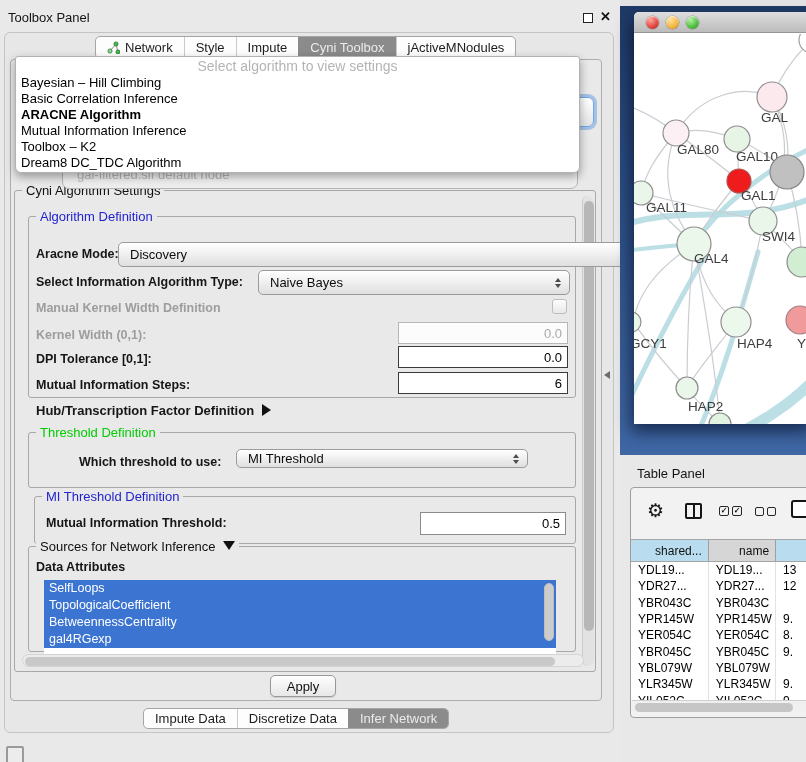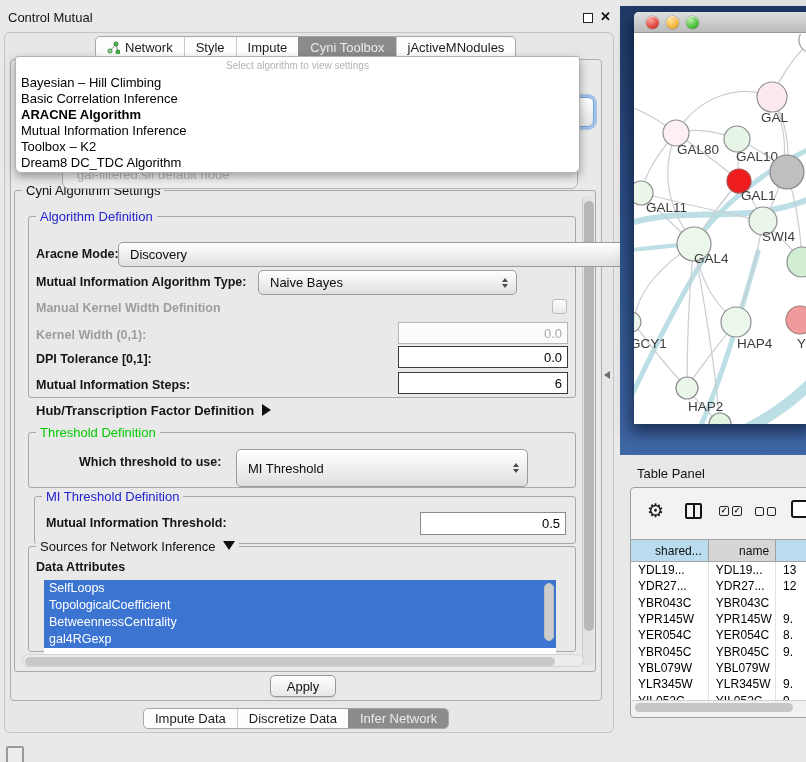--- a/index.html
+++ b/index.html
@@ -17,21 +17,21 @@
   .tabstrip { position:absolute; display:flex; background:#fdfdfd; border:1px solid #a6a6a6; border-radius:5px; overflow:hidden; z-index:6; }
   #top-tabs { left:95px; top:36px; height:23px; }
   #bottom-tabs { left:143px; top:708px; height:21px; }
   .tab { display:flex; align-items:center; padding:0 11px; font-size:13px; color:#1c1c1c; white-space:nowrap; }
   .tab + .tab { border-left:1px solid #c9c9c9; }
   .tab.sel { background:var(--selected_tab_gray); color:#ebebeb; border-left-color:#8b8b8b; }
   .tab .ticon { margin-right:5px; display:inline-flex; }
 
   
   .popup { position:absolute; left:15px; top:56px; width:565px; height:117px; background:#fff; border:1px solid #b2b2b2; border-radius:3px 3px 6px 6px; box-shadow:0 4px 10px rgba(0,0,0,0.35); z-index:20; }
-  .dd-prompt { text-align:center; color:#b4b4b4; font-size:10px; line-height:18px; }
+  .dd-prompt { text-align:center; color:#b4b4b4; font-size:14px; line-height:18px; }
   .dd-item { font-size:13px; line-height:16px; padding-left:5px; color:#000; }
   .dd-item.bold { font-weight:bold; }
 
   
   .ghost-combo { position:absolute; left:62px; top:160px; width:516px; height:29px; border:1px solid #b5b5b5; border-radius:7px; background:linear-gradient(#fcfcfc,#ededed); z-index:4; font-size:13px; line-height:27px; color:#b9b9b9; padding-left:14px; }
   .blue-combo { position:absolute; left:560px; top:97px; width:34px; height:30px; border:1px solid #6fa7e0; border-radius:6px; background:linear-gradient(#fff,#e4e4e4); box-shadow:0 0 0 3px rgba(110,160,225,0.55); z-index:5; }
 
   
   .group { position:absolute; border:1px solid #a8a8a8; border-radius:3px; }
   .gtitle { position:absolute; background:#e9e9e9; padding:0 4px; font-size:13px; color:#101010; white-space:nowrap; z-index:2; }
@@ -102,21 +102,21 @@
   .trow { display:flex; height:16.3px; }
   .td { font-size:12px; color:#000; padding-left:7px; display:flex; align-items:center; border-right:1px solid #e2e2e2; overflow:hidden; white-space:nowrap; }
   .tp-hscroll { position:absolute; left:1px; top:212px; width:196px; height:12px; background:#f0f0f0; border-top:1px solid #cfcfcf; }
   .tp-hscroll-thumb { position:absolute; left:3px; top:1.5px; width:158px; height:9px; background:#c6c6c6; border-radius:5px; }
 </style>
 </head>
 <body>
 
 <div id="page">
 
-  <div class="cp-title">Control Mutual</div>
+  <div class="cp-title">Toolbox Panel</div>
   <div class="float-ic"></div>
   <div class="close-ic">✕</div>
 
   <div class="cp-outer"></div>
   <div class="cp-inner"></div>
 
   <div class="tabstrip" id="top-tabs">
       <div class="tab">
         <span class="ticon">
           <svg width="13" height="13" viewBox="0 0 13 13">
@@ -169,22 +169,22 @@
 
   <div class="lbl" style="left:36px; top:247px;">Aracne Mode:</div>
   <div class="combo" style="left:118px; top:242px; width:540px; height:25px;">
     <span>Discovery</span>
     <span class="arrows">
         <span class="arr-up"></span>
         <span class="arr-dn"></span>
       </span>
   </div>
 
-  <div class="lbl" style="left:36px; top:275px;">Mutual Information Algorithm Type:</div>
-  <div class="combo" style="left:258px; top:270px; width:259px; height:25px;">
+  <div class="lbl" style="left:36px; top:275px;">Select Information Algorithm Type:</div>
+  <div class="combo" style="left:258px; top:270px; width:312px; height:25px;">
     <span>Naive Bayes</span>
     <span class="arrows">
         <span class="arr-up"></span>
         <span class="arr-dn"></span>
       </span>
   </div>
 
   <div class="lbl dis" style="left:36px; top:301px;">Manual Kernel Width Definition</div>
   <div class="checkbox" style="left:552px; top:299px;"></div>
 
@@ -195,21 +195,21 @@
   <input class="field dark" style="left: 398px; top: 346px; width: 170px; height: 22px;" readonly="" value="0.0">
 
   <div class="lbl" style="left:36px; top:378px;">Mutual Information Steps:</div>
   <input class="field dark" style="left: 398px; top: 372px; width: 170px; height: 22px;" readonly="" value="6">
 
   <div class="lbl" style="left:36px; top:403px; font-size:13px;"><span>Hub/Transcription Factor Definition</span><span class="tri-right"></span></div>
 
   <div class="group" style="left:28px; top:432px; width:548px; height:56px;"></div>
   <div class="gtitle green" style="left:36px; top:425px;">Threshold Definition</div>
   <div class="lbl" style="left:79px; top:455px;">Which threshold to use:</div>
-  <div class="combo" style="left:236px; top:449px; width:292px; height:38px;">
+  <div class="combo" style="left:236px; top:449px; width:292px; height:19px;">
     <span>MI Threshold</span>
     <span class="arrows">
         <span class="arr-up"></span>
         <span class="arr-dn"></span>
       </span>
   </div>
 
   <div class="group" style="left:34px; top:496px; width:542px; height:48px;"></div>
   <div class="gtitle blue" style="left:42px; top:489px;">MI Threshold Definition</div>
   <div class="lbl" style="left:46px; top:516px;">Mutual Information Threshold:</div>

